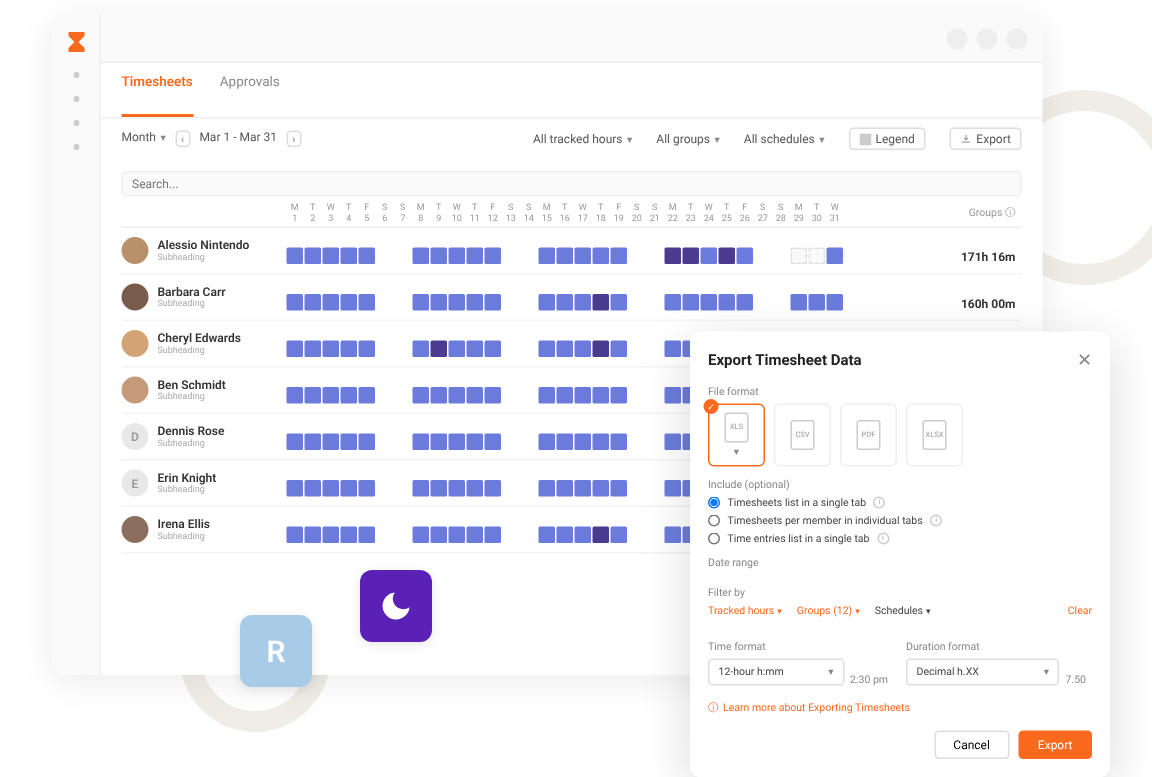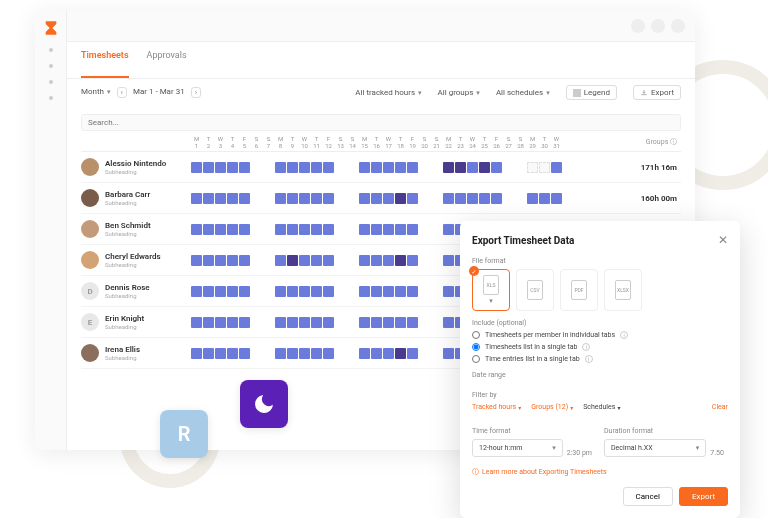--- a/index.html
+++ b/index.html
@@ -22,21 +22,21 @@
 .btn{border:1px solid #ddd;border-radius:3px;padding:2px 6px;background:#fff;cursor:pointer;font-size:8px;display:inline-flex;align-items:center;gap:3px}
 .nav{border:1px solid #ddd;border-radius:3px;padding:0 3px;background:#fff;cursor:pointer;font-size:8px;color:#888}
 .searchrow{padding:4px 14px}
 .search{width:100%;border:1px solid #eee;border-radius:3px;padding:3px 6px;font-size:8px;background:#fafafa}
 .grid{flex:1;overflow:hidden;padding:0 14px}
 .hdr{display:flex;align-items:center;font-size:6px;color:#999;padding-bottom:2px;border-bottom:1px solid #eee}
 .namecol{width:110px;flex-shrink:0}
 .daycol{flex:1;display:flex;gap:1px}
 .daycol span{width:11px;text-align:center}
 .totcol{width:48px;text-align:right;padding-right:4px;font-size:7px;flex-shrink:0}
-.row{display:flex;align-items:center;padding:6px 0;border-bottom:1px solid #f3f3f3}
+.row{display:flex;align-items:flex-end;padding:6px 0;border-bottom:1px solid #f3f3f3}
 .person{width:110px;display:flex;align-items:center;gap:6px;flex-shrink:0}
 .av{width:18px;height:18px;border-radius:50%;background:#ccc;overflow:hidden;display:flex;align-items:center;justify-content:center;font-size:8px;color:#fff;font-weight:600;flex-shrink:0}
 .av.l{background:#e8e8e8;color:#999}
 .pname{font-size:8px;font-weight:600;color:#333}
 .psub{font-size:6px;color:#aaa}
 .cells{flex:1;display:flex;gap:1px}
 .c{width:11px;height:11px;border-radius:1px;background:#e8e8e8}
 .c.f{background:#6b7bdb}
 .c.d{background:#4a3b8f}
 .c.h{background:#a8b4e8}
@@ -254,63 +254,20 @@
               <div class="c" style="background: transparent;"></div>
               <div class="c" style="background: transparent;"></div>
               <div class="c f"></div>
               <div class="c f"></div>
               <div class="c f"></div>
             </div>
             <div class="tot">160h 00m</div>
           </div>
           <div class="row">
             <div class="person">
-              <div class="av" style="background: rgb(196, 154, 122);"></div>
-              <div>
-                <div class="pname">Ben Schmidt</div>
-                <div class="psub">Subheading</div>
-              </div>
-            </div>
-            <div class="cells">
-              <div class="c f"></div>
-              <div class="c f"></div>
-              <div class="c f"></div>
-              <div class="c f"></div>
-              <div class="c f"></div>
-              <div class="c" style="background: transparent;"></div>
-              <div class="c" style="background: transparent;"></div>
-              <div class="c f"></div>
-              <div class="c f"></div>
-              <div class="c f"></div>
-              <div class="c f"></div>
-              <div class="c f"></div>
-              <div class="c" style="background: transparent;"></div>
-              <div class="c" style="background: transparent;"></div>
-              <div class="c f"></div>
-              <div class="c f"></div>
-              <div class="c f"></div>
-              <div class="c f"></div>
-              <div class="c f"></div>
-              <div class="c" style="background: transparent;"></div>
-              <div class="c" style="background: transparent;"></div>
-              <div class="c f"></div>
-              <div class="c f"></div>
-              <div class="c f"></div>
-              <div class="c f"></div>
-              <div class="c f"></div>
-              <div class="c" style="background: transparent;"></div>
-              <div class="c" style="background: transparent;"></div>
-              <div class="c o"></div>
-              <div class="c" style="background: transparent;"></div>
-              <div class="c f"></div>
-            </div>
-            <div class="tot">142h 00m</div>
-          </div>
-          <div class="row">
-            <div class="person">
               <div class="av" style="background: rgb(212, 163, 115);"></div>
               <div>
                 <div class="pname">Cheryl Edwards</div>
                 <div class="psub">Subheading</div>
               </div>
             </div>
             <div class="cells">
               <div class="c f"></div>
               <div class="c f"></div>
               <div class="c f"></div>
@@ -337,20 +294,63 @@
               <div class="c f"></div>
               <div class="c f"></div>
               <div class="c h"></div>
               <div class="c" style="background: transparent;"></div>
               <div class="c" style="background: transparent;"></div>
               <div class="c h"></div>
               <div class="c h"></div>
               <div class="c" style="background: transparent;"></div>
             </div>
             <div class="tot"></div>
+          </div>
+          <div class="row">
+            <div class="person">
+              <div class="av" style="background: rgb(196, 154, 122);"></div>
+              <div>
+                <div class="pname">Ben Schmidt</div>
+                <div class="psub">Subheading</div>
+              </div>
+            </div>
+            <div class="cells">
+              <div class="c f"></div>
+              <div class="c f"></div>
+              <div class="c f"></div>
+              <div class="c f"></div>
+              <div class="c f"></div>
+              <div class="c" style="background: transparent;"></div>
+              <div class="c" style="background: transparent;"></div>
+              <div class="c f"></div>
+              <div class="c f"></div>
+              <div class="c f"></div>
+              <div class="c f"></div>
+              <div class="c f"></div>
+              <div class="c" style="background: transparent;"></div>
+              <div class="c" style="background: transparent;"></div>
+              <div class="c f"></div>
+              <div class="c f"></div>
+              <div class="c f"></div>
+              <div class="c f"></div>
+              <div class="c f"></div>
+              <div class="c" style="background: transparent;"></div>
+              <div class="c" style="background: transparent;"></div>
+              <div class="c f"></div>
+              <div class="c f"></div>
+              <div class="c f"></div>
+              <div class="c f"></div>
+              <div class="c f"></div>
+              <div class="c" style="background: transparent;"></div>
+              <div class="c" style="background: transparent;"></div>
+              <div class="c o"></div>
+              <div class="c" style="background: transparent;"></div>
+              <div class="c f"></div>
+            </div>
+            <div class="tot">142h 00m</div>
           </div>
           <div class="row">
             <div class="person">
               <div class="av l" style="background: rgb(232, 232, 232);">D</div>
               <div>
                 <div class="pname">Dennis Rose</div>
                 <div class="psub">Subheading</div>
               </div>
             </div>
             <div class="cells">
@@ -501,32 +501,32 @@
       </div>
     <div class="fmt">
         <div class="ic">PDF</div>
       </div>
     <div class="fmt">
         <div class="ic">XLSX</div>
       </div>
   </div>
   <div class="mlbl">Include (optional)</div>
   <div class="radios">
-    <label class="radio">
-        <input type="radio" name="inc" style="">
-        <span>Timesheets per member in individual tabs</span>
-        <span class="info">i</span>
-      </label>
     <label class="radio">
         <input type="radio" name="inc" checked="" style="">
         <span>Timesheets list in a single tab</span>
         <span class="info">i</span>
       </label>
     <label class="radio">
         <input type="radio" name="inc" style="">
+        <span>Timesheets per member in individual tabs</span>
+        <span class="info">i</span>
+      </label>
+    <label class="radio">
+        <input type="radio" name="inc" style="">
         <span>Time entries list in a single tab</span>
         <span class="info">i</span>
       </label>
   </div>
   <div class="mlbl">Date range</div>
   <div class="two">
   </div>
   <div class="mlbl">Filter by</div>
   <div class="filters">
     <span class="flt or">Tracked hours</span>

